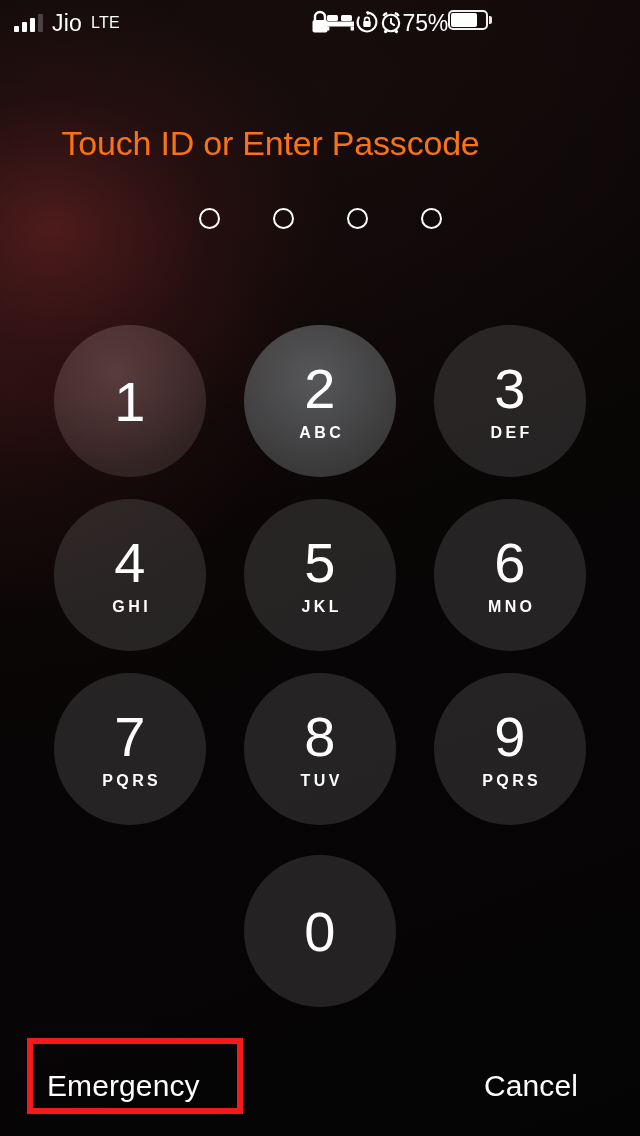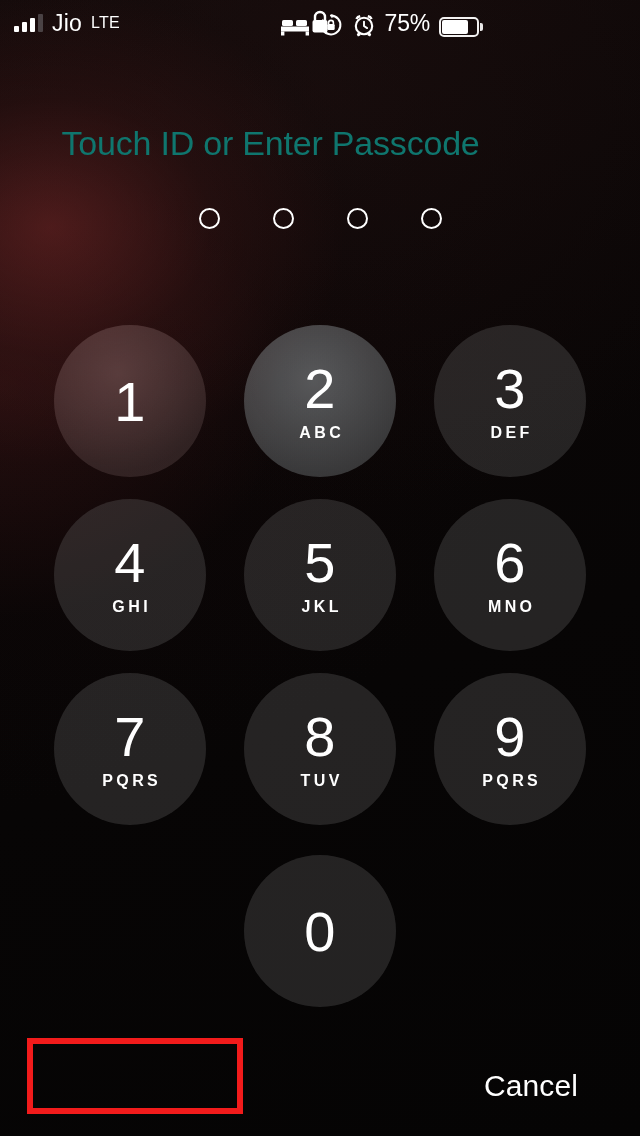--- a/index.html
+++ b/index.html
@@ -24,21 +24,21 @@
 
   
   #statusbar{
     position:absolute; top:0; left:0; width:508px; height:46px;
     display:flex; align-items:center;
     color:#fff;
     z-index:5;
   }
   .sb-left{ display:flex; align-items:center; padding-left:14px; gap:9px; }
   .sb-center{ position:absolute; left:0; width:640px; display:flex; justify-content:center; pointer-events:none; }
-  .sb-right{ position:absolute; right:29px; display:flex; align-items:flex-end; gap:9px; }
+  .sb-right{ position:absolute; right:20px; display:flex; align-items:flex-start; }
 
   .bars{ display:flex; align-items:flex-end; gap:3px; height:18px; }
   .bars i{ display:block; width:5px; background:#fff; border-radius:1px; }
   .bars i.b1{ height:6px; }
   .bars i.b2{ height:10px; }
   .bars i.b3{ height:14px; }
   .bars i.b4{ height:18px; background:#4a4244; }
 
   .carrier{ font-size:23px; letter-spacing:0.2px; }
   .radio{ font-size:16px; letter-spacing:0.2px; }
@@ -46,21 +46,21 @@
   .pct{ font-size:23px; letter-spacing:-0.2px; }
 
   .batt{ position:relative; width:40px; height:20px; }
   .batt .shell{ position:absolute; inset:0; border:2px solid #fff; border-radius:5px; opacity:.95; }
   .batt .fill{ position:absolute; top:3px; left:3px; height:14px; width:25px; background:#fff; border-radius:2px; }
   .batt .nub{ position:absolute; right:-4px; top:6px; width:3px; height:8px; background:#fff; border-radius:0 2px 2px 0; opacity:.9; }
 
   
   #title{
     position:absolute; top:124px; left:0; width:541px;
-    text-align:center; color:#0f766e;
+    text-align:center; color:#f97316;
     font-size:34px; font-weight:400; letter-spacing:-0.2px;
     z-index:4;
   }
   #dots{
     position:absolute; top:208px; left:0; width:640px;
     display:flex; justify-content:center; gap:53px;
     z-index:4;
   }
   .dot{ width:21px; height:21px; border-radius:50%; border:2.4px solid #fff; background:transparent; }
 
@@ -249,16 +249,17 @@
   </div>
 </div>
 
 <div class="key-zero-wrap">
   <div class="key noletters">
     <span class="num">0</span>
   </div>
 </div>
 
 <div id="actions">
+  <div class="action" id="emergency">Emergency</div>
   <div class="action" id="cancel">Cancel</div>
 </div>
 
 <div id="highlight-box" style="border-color: rgb(242, 27, 27);"></div>
 
 </body></html>

